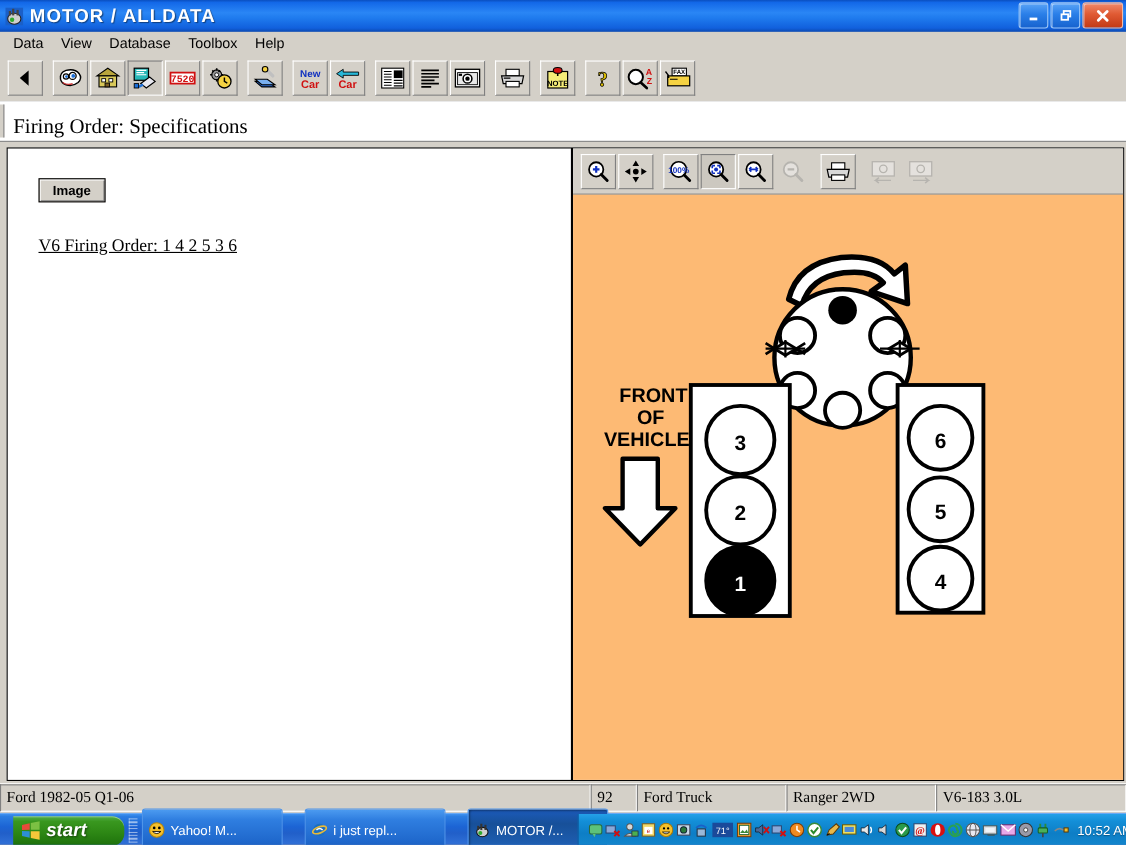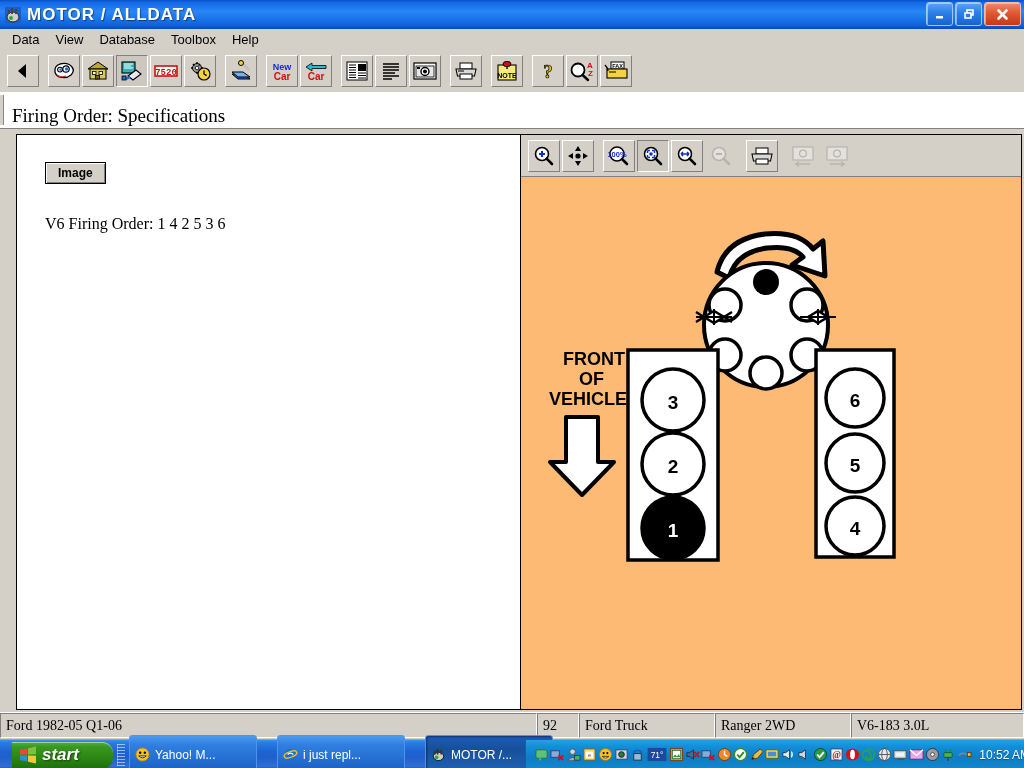--- a/index.html
+++ b/index.html
@@ -84,40 +84,40 @@
     display: flex; align-items: center;
   }
   .page-head .bar { width: 3px; height: 30px; background: #d4d0c8; border-right: 1px solid #888; }
   .page-head-title {
     font-family: "Liberation Serif", serif;
     font-size: 19px; color: #000; padding-left: 8px; margin-top: 12px;
   }
 
   
   .left-panel {
-    position: absolute; left: 16px; top: 134px;
+    position: absolute; left: 6px; top: 134px;
     width: 514px; height: 576px;
     background: #fff;
     border: 1px solid #000;
     box-sizing: border-box;
     overflow: hidden;
   }
   .img-btn {
     position: absolute; left: 28px; top: 27px;
     padding: 3px 12px;
     background: #d4d0c8;
     border: 1px solid #000;
     box-shadow: inset 1px 1px 0 #fff, inset -1px -1px 0 #808080;
     font-size: 12px; font-weight: bold; color: #000;
     font-family: "Liberation Sans", sans-serif;
   }
   .firing-text {
     position: absolute; left: 28px; top: 80px;
     font-family: "Liberation Serif", serif;
-    font-size: 16px; color: #000;
+    font-size: 16px; color: #000; text-decoration: underline;
   }
 
   
   .viewer {
     position: absolute; left: 520px; top: 134px;
     width: 502px; height: 576px;
     background: #fff;
     border: 1px solid #000;
     box-sizing: border-box;
   }

